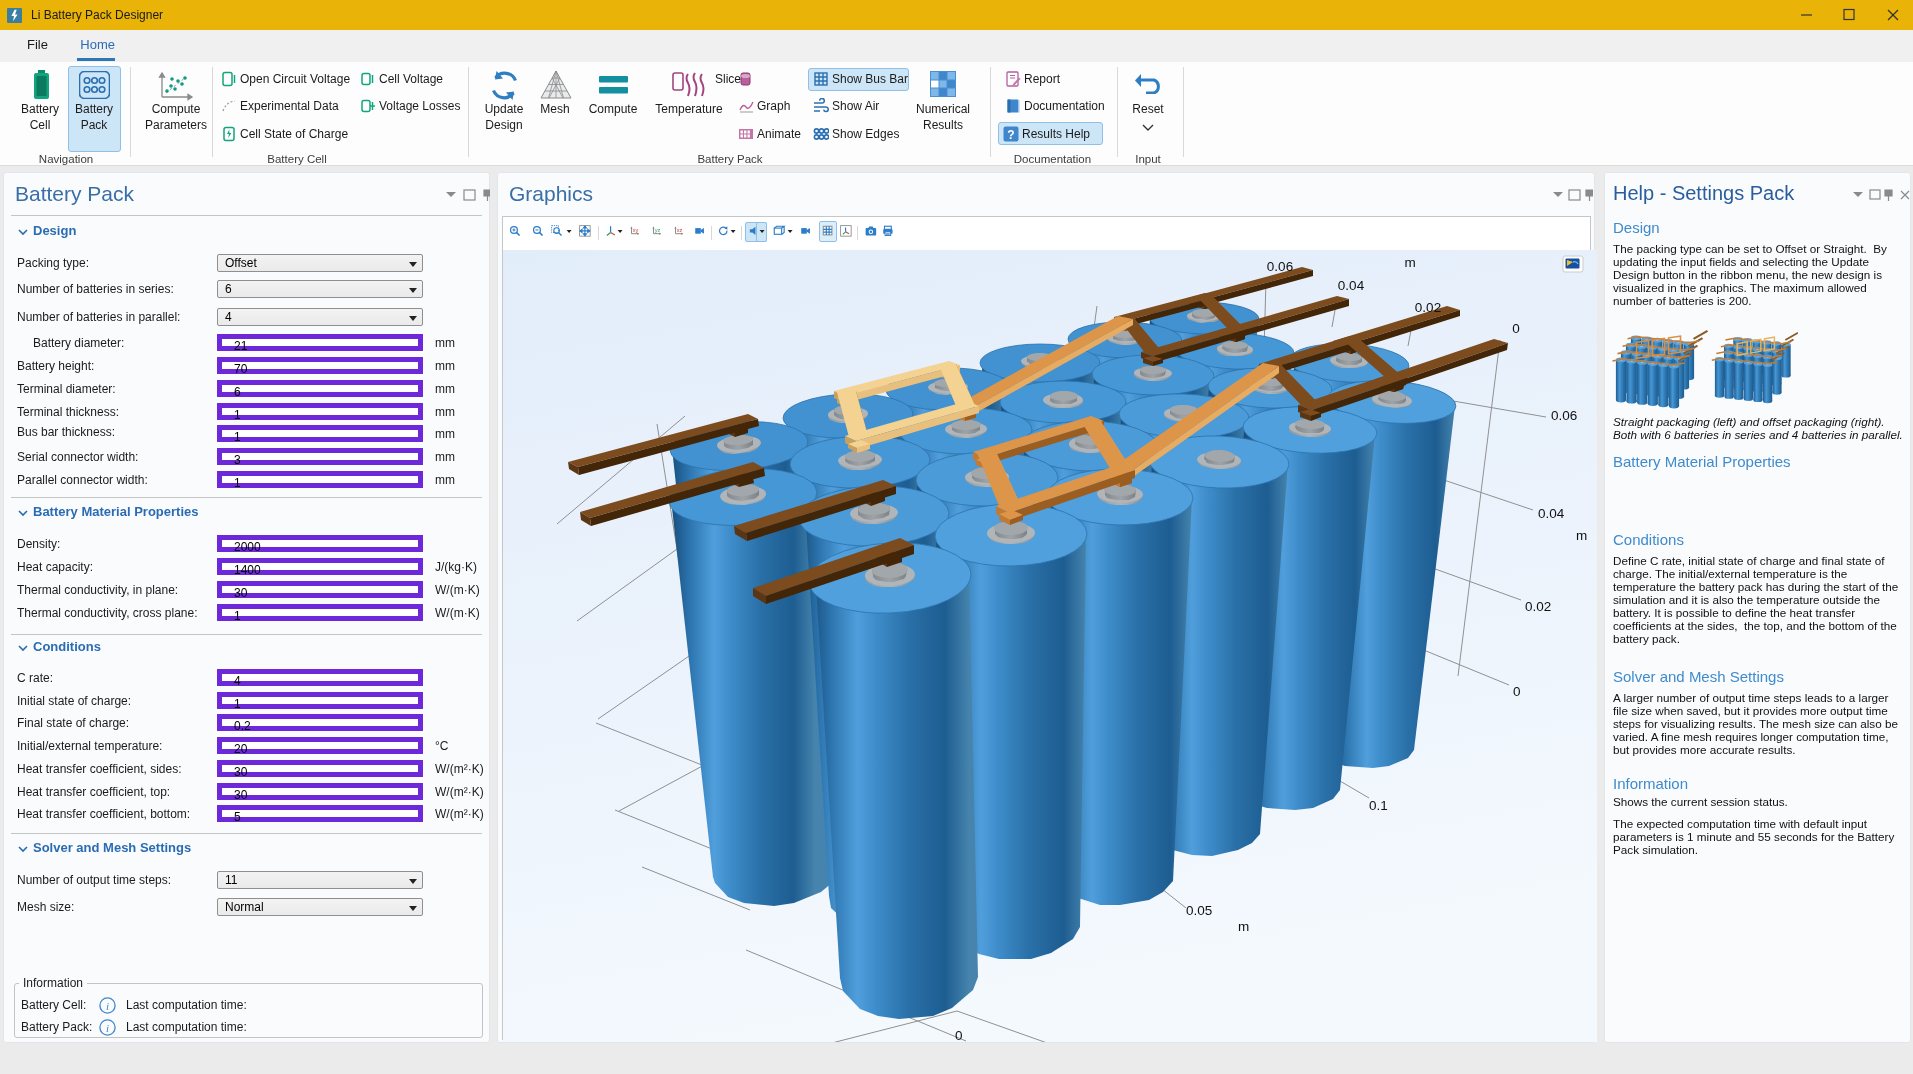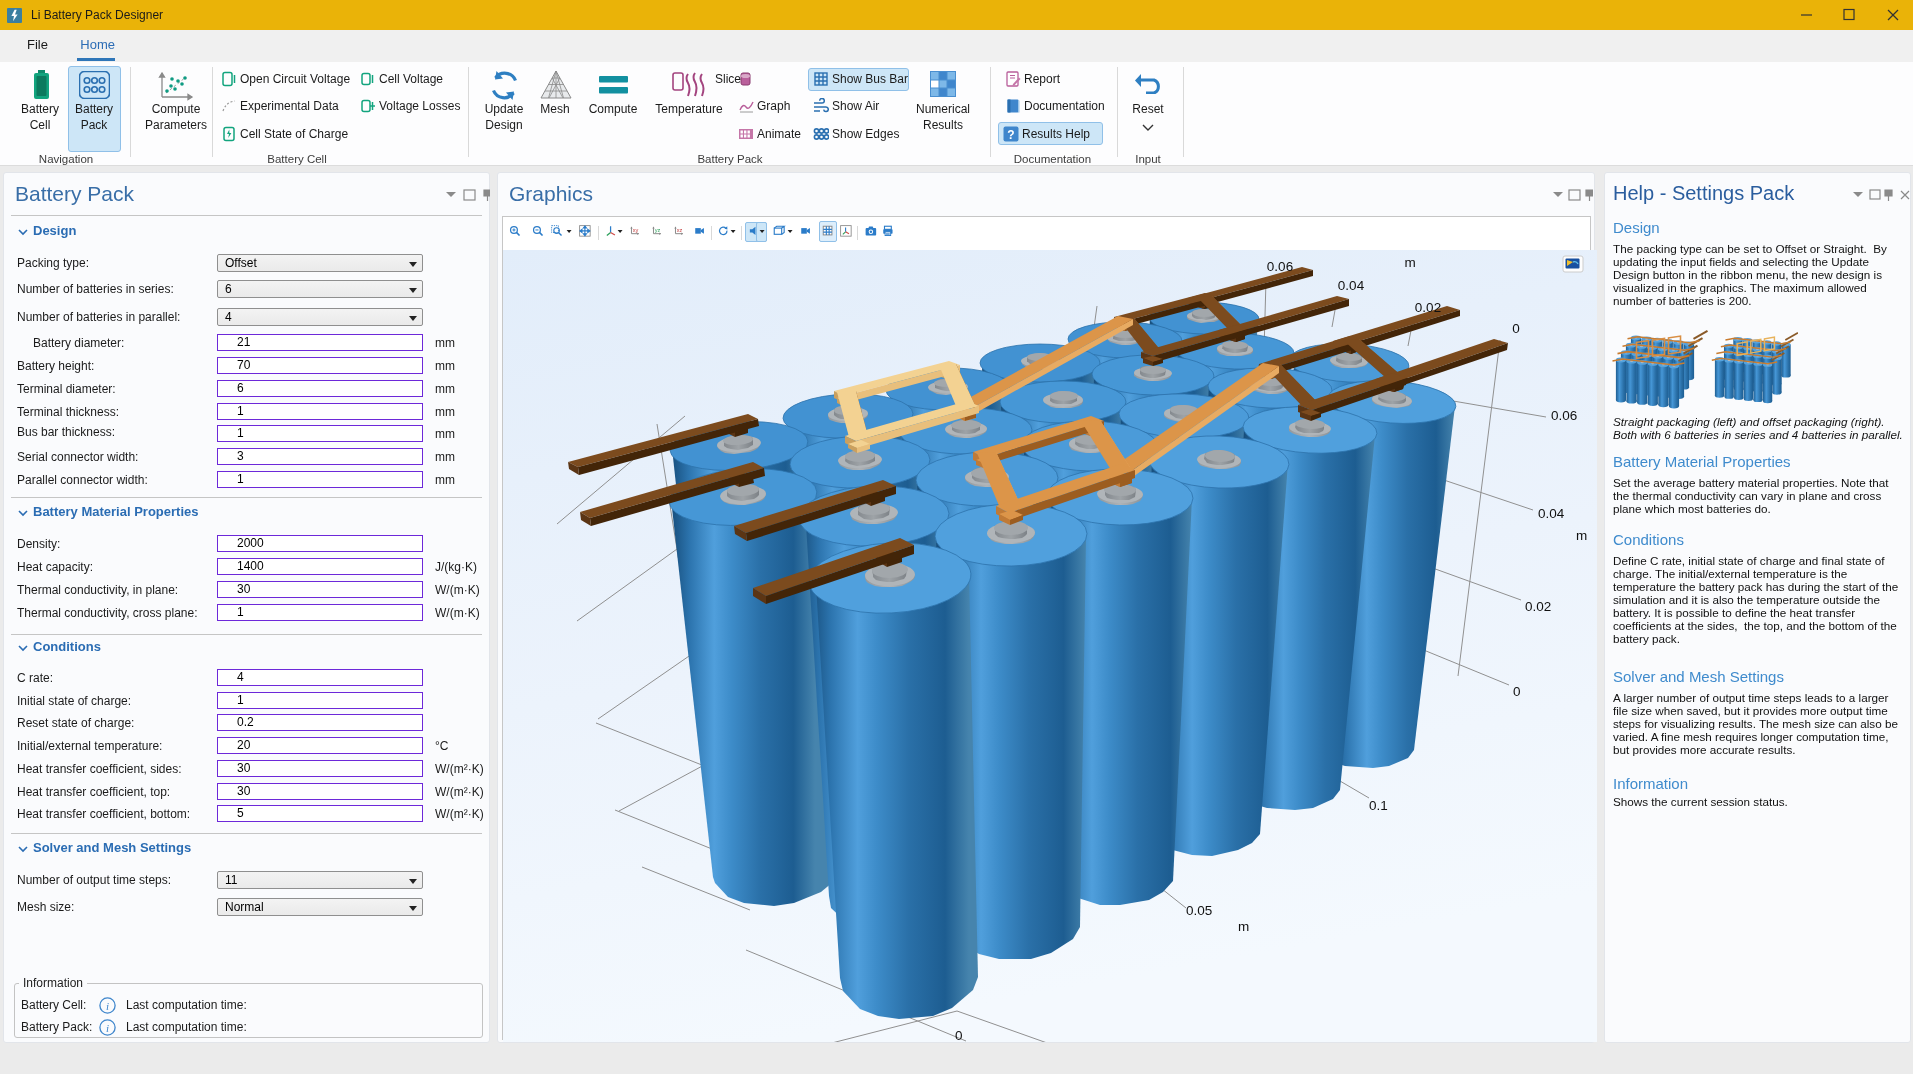--- a/index.html
+++ b/index.html
@@ -9,21 +9,21 @@
 #main{position:absolute;left:0;top:166px;width:1913px;height:908px;background:#ebebeb}
 .panel{position:absolute;background:#fafbfd;border:1px solid #e2e5ea;border-radius:3px}
 .ptitle{color:#396ea7;font-size:21px}
 .sep{position:absolute;width:1px;background:#d9d9d9;top:5px;height:90px}
 .glabel{position:absolute;font-size:11.5px;color:#3c3c3c;text-align:center;top:91px;white-space:nowrap}
 .ritem{position:absolute;font-size:12px;color:#1b1b1b;white-space:nowrap}
 .bigtext{position:absolute;font-size:12px;color:#1b1b1b;text-align:center;line-height:15.5px;white-space:nowrap}
 .hl{background:#cde6f7;border:1px solid #90c0e8;border-radius:3px}
 .sechead{position:absolute;color:#2a6cb3;font-weight:bold;font-size:13px;white-space:nowrap}
 .flabel{position:absolute;font-size:12px;color:#1b1b1b;white-space:nowrap}
-.finput{position:absolute;left:213px;width:206px;height:17px;border:1px solid #6d28d9;background:#fff;font-size:12px;line-height:15px;padding-left:19px;color:#000}
+.finput{position:absolute;left:213px;width:206px;height:17px;border:5px solid #6d28d9;background:#fff;font-size:12px;line-height:15px;padding-left:12px;color:#000}
 .fdrop{position:absolute;left:213px;width:206px;height:18px;border:1px solid #8f8f8f;border-radius:2px;background:linear-gradient(#f3f3f3,#eaeaea);font-size:12px;line-height:17px;padding-left:7px;color:#000}
 .funit{position:absolute;left:431px;font-size:12px;color:#1b1b1b;white-space:nowrap}
 .darr{position:absolute;right:5px;top:7px;width:0;height:0;border-left:4px solid transparent;border-right:4px solid transparent;border-top:5px solid #222}
 .hr{position:absolute;height:1px;background:#c5c5c5}
 .hhead{position:absolute;color:#3f8bcd;font-size:15px;white-space:nowrap}
 .hpara{position:absolute;font-size:11.7px;line-height:12.95px;color:#111;white-space:nowrap}
 </style></head><body>
 <div id="titlebar">
 <svg class="abs" style="left:7px;top:8px" width="15" height="15">
       <rect width="15" height="15" rx="1" fill="#3b7fa0"></rect>
@@ -296,21 +296,21 @@
     <div class="funit" style="top:433px">W/(m·K)</div>
     <div class="hr" style="left:7px;right:7px;top:461px"></div>
     <svg class="abs" style="left:14px;top:471px" width="10" height="8">
       <path d="M1 2 L5 6 L9 2" fill="none" stroke="#2a6cb3" stroke-width="1.6"></path>
     </svg>
     <div class="sechead" style="left:29px;top:466px">Conditions</div>
     <div class="flabel" style="left:13px;top:498px">C rate:</div>
     <div class="finput" style="top:496px">4</div>
     <div class="flabel" style="left:13px;top:521px">Initial state of charge:</div>
     <div class="finput" style="top:519px">1</div>
-    <div class="flabel" style="left:13px;top:543px">Reset state of charge:</div>
+    <div class="flabel" style="left:13px;top:543px">Final state of charge:</div>
     <div class="finput" style="top:541px">0.2</div>
     <div class="flabel" style="left:13px;top:566px">Initial/external temperature:</div>
     <div class="finput" style="top:564px">20</div>
     <div class="funit" style="top:566px">°C</div>
     <div class="flabel" style="left:13px;top:589px">Heat transfer coefficient, sides:</div>
     <div class="finput" style="top:587px">30</div>
     <div class="funit" style="top:589px">W/(m²·K)</div>
     <div class="flabel" style="left:13px;top:612px">Heat transfer coefficient, top:</div>
     <div class="finput" style="top:610px">30</div>
     <div class="funit" style="top:612px">W/(m²·K)</div>
@@ -1824,19 +1824,19 @@
       <path d="M12.0 20.2 l10 -2 l52 6 l10 -2" stroke="#c87c30" stroke-width="1.6" fill="none"></path>
       <path d="M78.0 20.2 l14 -8" stroke="#8a5a28" stroke-width="2" fill="none"></path>
       <path d="M17.0 12.799999999999997 l10 -2 l52 6 l10 -2" stroke="#c87c30" stroke-width="1.6" fill="none"></path>
       <path d="M83.0 12.799999999999997 l14 -8" stroke="#8a5a28" stroke-width="2" fill="none"></path>
       <rect x="30" y="22" width="11" height="13" fill="none" stroke="#e8b35c" stroke-width="1.6" transform="skewY(-10)"></rect>
       <rect x="45" y="22" width="11" height="13" fill="none" stroke="#e8b35c" stroke-width="1.6" transform="skewY(-10)"></rect>
       <rect x="60" y="22" width="11" height="13" fill="none" stroke="#e8b35c" stroke-width="1.6" transform="skewY(-10)"></rect>
     </svg>
     <div class="hpara" style="left:8px;top:243px;font-style:italic">Straight packaging (left) and offset packaging (right).<br>Both with 6 batteries in series and 4 batteries in parallel.</div>
     <div class="hhead" style="left:8px;top:280px">Battery Material Properties</div>
-    <div class="hpara" style="left:8px;top:304px">Set the average battery material properties. Note that<br>the thermal conductivity can vary in plane and cross<br>plane which most batteries do.</div>
     <div class="hhead" style="left:8px;top:358px">Conditions</div>
     <div class="hpara" style="left:8px;top:382px">Define C rate, initial state of charge and final state of<br>charge. The initial/external temperature is the<br>temperature the battery pack has during the start of the<br>simulation and it is also the temperature outside the<br>battery. It is possible to define the heat transfer<br>coefficients at the sides,&nbsp; the top, and the bottom of the<br>battery pack.</div>
     <div class="hhead" style="left:8px;top:495px">Solver and Mesh Settings</div>
     <div class="hpara" style="left:8px;top:519px">A larger number of output time steps leads to a larger<br>file size when saved, but it provides more output time<br>steps for visualizing results. The mesh size can also be<br>varied. A fine mesh requires longer computation time,<br>but provides more accurate results.</div>
     <div class="hhead" style="left:8px;top:602px">Information</div>
     <div class="hpara" style="left:8px;top:623px">Shows the current session status.</div>
+    <div class="hpara" style="left:8px;top:645px">The expected computation time with default input<br>parameters is 1 minute and 55 seconds for the Battery<br>Pack simulation.</div>
   </div>
 </body></html>

